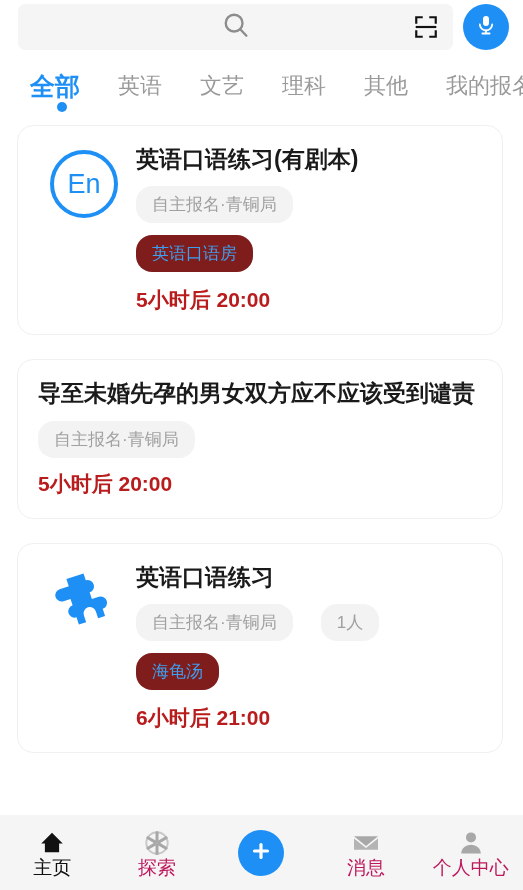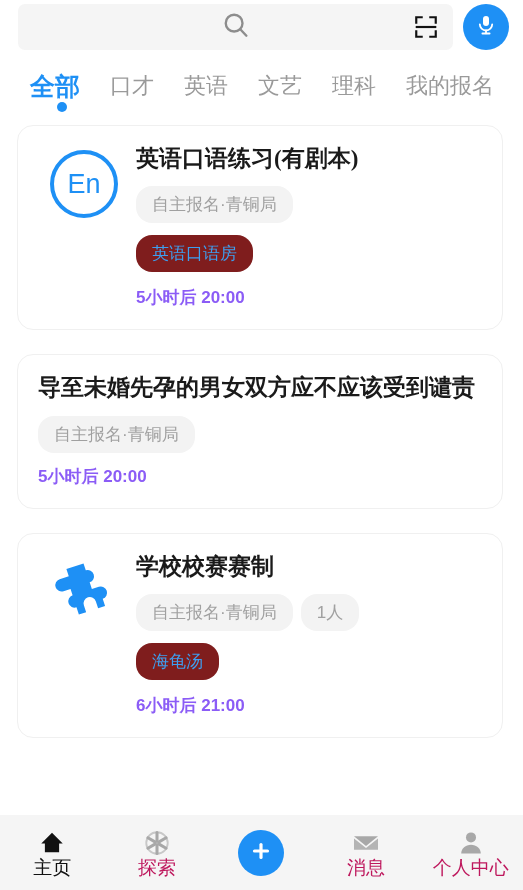--- a/index.html
+++ b/index.html
@@ -80,21 +80,21 @@
 
   
   .tabs-row {
     position: absolute;
     top: 58px; left: 0;
     width: 523px;
     height: 62px;
     display: flex;
     align-items: flex-start;
     padding: 14px 18px 0 30px;
-    gap: 4px;
+    gap: 12px;
   }
 
   .tab {
     position: relative;
     font-size: 22px;
     color: #9a9a9a;
     white-space: nowrap;
     padding: 0 13px;
     line-height: 28px;
   }
@@ -171,27 +171,26 @@
   .icon-puzzle { display: block; }
 
   .card-body { flex: 1; min-width: 0; }
 
   .card-title {
     font-size: 23px;
     font-weight: bold;
     color: #1a1a1a;
     line-height: 1.32;
     margin-bottom: 12px;
-    font-family: Liberation Serif, serif;
   }
 
   .pill-row {
     display: flex;
     align-items: center;
-    gap: 8px;
+    gap: 28px;
     margin-bottom: 12px;
     flex-wrap: wrap;
   }
 
   .pill-gray {
     background: #f3f3f3;
     color: #a0a0a0;
     font-size: 17px;
     border-radius: 16px;
     padding: 7px 16px;
@@ -204,22 +203,22 @@
     font-size: 17px;
     border-radius: 16px;
     padding: 7px 16px;
     display: inline-block;
     white-space: nowrap;
   }
 
   .tag-row { margin-bottom: 14px; }
 
   .card-time {
-    color: #8b5cf6;
-    font-size: 17px;
+    color: #b91c1c;
+    font-size: 21px;
     font-weight: bold;
   }
 
   
   .bottom-nav {
     position: absolute;
     left: 0; bottom: 0;
     width: 523px;
     height: 75px;
     background: #f5f5f5;
@@ -297,36 +296,36 @@
   </div>
 </div>
 
 <div class="tabs-row">
 
   <div class="tab active">
     <span>全部</span>
     <span class="tab-dot"></span>
   </div>
 
-  <div class="tab">
-    <span>口才</span>
-  </div>
 
   <div class="tab">
     <span>英语</span>
   </div>
 
   <div class="tab">
     <span>文艺</span>
   </div>
 
   <div class="tab">
     <span>理科</span>
   </div>
 
+  <div class="tab">
+    <span>其他</span>
+  </div>
 
   <div class="tab">
     <span>我的报名</span>
   </div>
 </div>
 
 <div class="card-list">
 
   <div class="card">
     <div class="card-icon">
@@ -362,21 +361,21 @@
         <svg width="72" height="72" viewBox="0 0 64 64" fill="#1e90f5">
           <g transform="rotate(-18 32 32)">
             <path d="M24 6h16v6.5a5.6 5.6 0 1 1 0 11.2V30h6.5a5.6 5.6 0 1 1 0 11.2V48H40v-6.5
                      a5.6 5.6 0 1 0-11.2 0V48H22v-6.8a5.6 5.6 0 1 1 0-11.2V24h-6.5
                      a5.6 5.6 0 1 1 0-11.2H24V6z"></path>
           </g>
         </svg>
       </span>
     </div>
     <div class="card-body">
-      <div class="card-title">学校校赛赛制</div>
+      <div class="card-title">英语口语练习</div>
       <div class="pill-row">
         <span class="pill-gray">自主报名·青铜局</span>
         <span class="pill-gray">1人</span>
       </div>
       <div class="tag-row">
         <span class="pill-blue">海龟汤</span>
       </div>
       <div class="card-time">6小时后 21:00</div>
     </div>
   </div>

